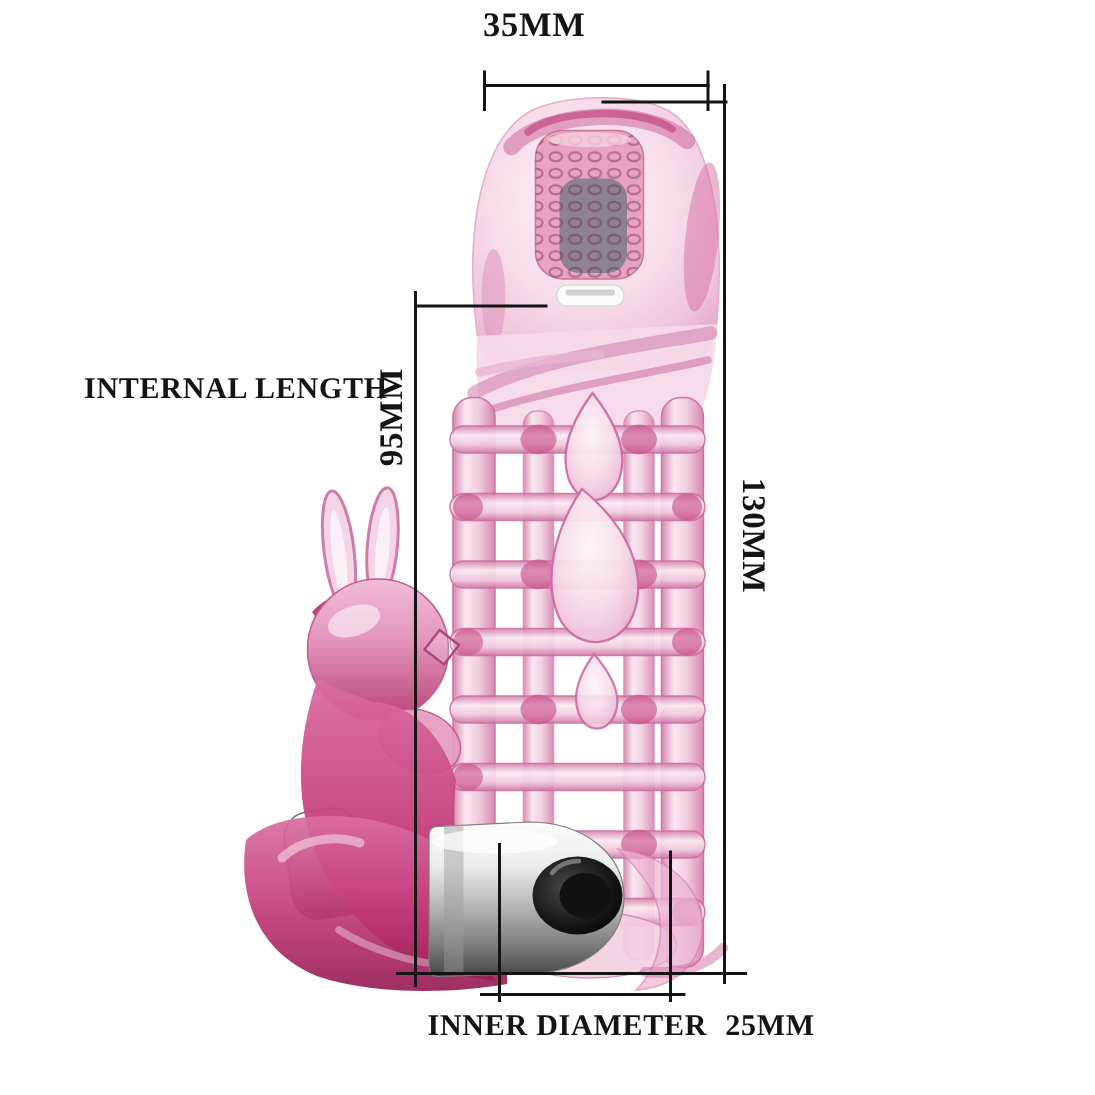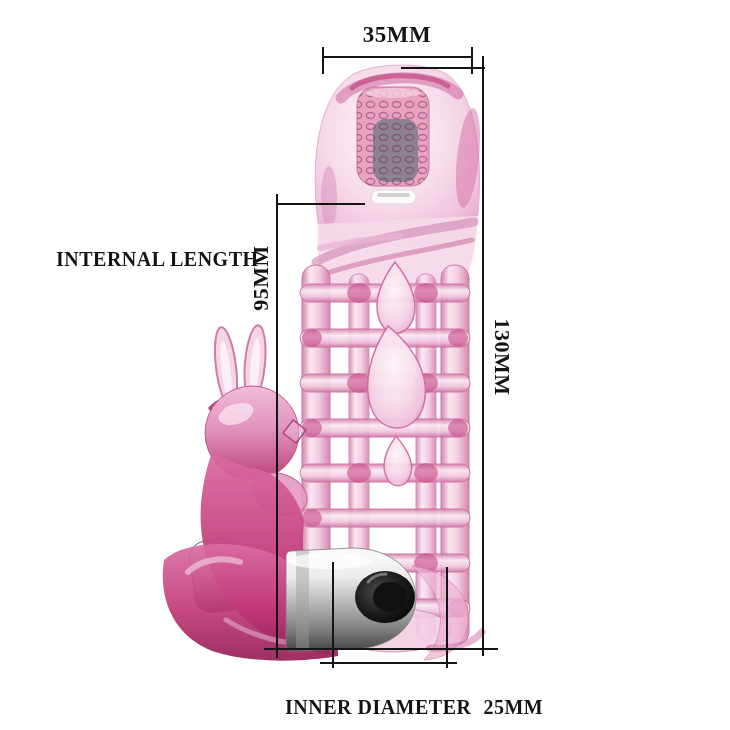--- a/index.html
+++ b/index.html
@@ -3,25 +3,25 @@
 <meta charset="utf-8">
 <style>
   html,body{margin:0;padding:0;background:#ffffff;}
   #stage{position:relative;width:730px;height:730px;background:#ffffff;overflow:hidden;
          font-family:"Liberation Serif", serif;}
   #product-svg{position:absolute;left:0;top:0;z-index:1;}
   .ann{position:absolute;z-index:3;color:#141414;font-weight:bold;white-space:nowrap;
        letter-spacing:0.5px;}
   .hl{position:absolute;z-index:2;height:2px;background:#141414;}
   .vl{position:absolute;z-index:2;width:2px;background:#141414;}
-  .t-top{left:322px;top:22px;width:150px;text-align:center;font-size:23px;}
+  .t-top{left:322px;top:4px;width:150px;text-align:left;font-size:23px;}
   .t-internal{left:56px;top:248px;width:190px;text-align:center;font-size:20px;}
   .t-95{left:261px;top:278px;transform:translate(-50%,-50%) rotate(-90deg);font-size:22px;}
   .t-130{left:502px;top:357px;transform:translate(-50%,-50%) rotate(90deg);font-size:22px;}
-  .t-id{left:285px;top:696px;width:240px;text-align:center;font-size:20px;}
+  .t-id{left:285px;top:673px;width:240px;text-align:center;font-size:20px;}
   .t-id .gap{display:inline-block;width:12px;}
 </style>
 </head>
 <body>
 
 <div id="stage">
 
   <svg id="product-svg" width="730" height="730" viewBox="0 0 730 730">
     <defs>
       <radialGradient id="gHead" cx="45%" cy="38%" r="75%">

